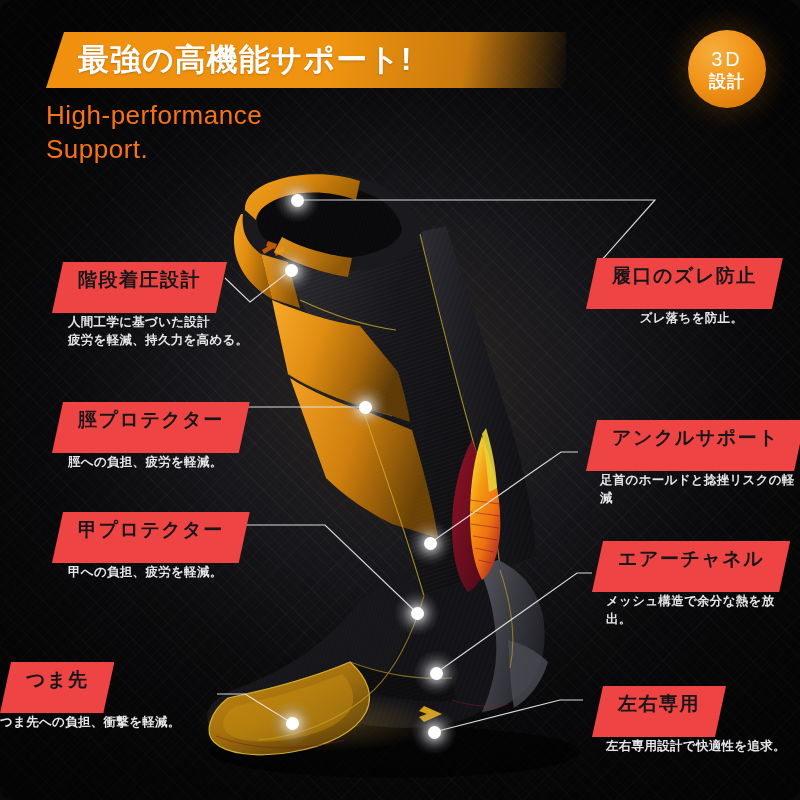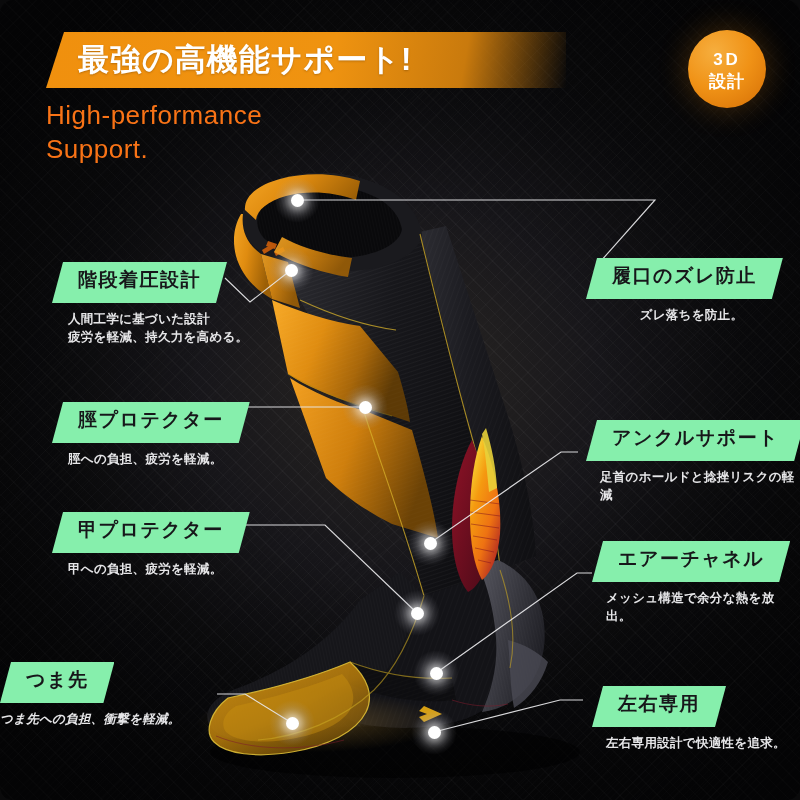--- a/index.html
+++ b/index.html
@@ -52,52 +52,52 @@
     color:#f97316;font-size:26px;line-height:34px;font-weight:400;letter-spacing:.5px;
   }
 
   
   .badge{
     position:absolute;left:688px;top:30px;width:78px;height:78px;border-radius:50%;
     background:radial-gradient(circle at 34% 28%,#f6ae3e 0%,#f09216 48%,#e07d0c 78%,#c96c08 100%);
     box-shadow:0 0 26px 6px rgba(240,146,20,.18);
     display:flex;flex-direction:column;align-items:center;justify-content:center;
   }
-  .badge-main{color:#fff;font-size:17px;font-weight:700;line-height:25px;letter-spacing:3px;}
+  .badge-main{color:#fff;font-size:20px;font-weight:400;line-height:25px;letter-spacing:3px;}
   .badge-sub{color:#fff;font-size:17px;font-weight:700;line-height:19px;letter-spacing:1px;}
 
   
   .product{position:absolute;left:0;top:0;width:800px;height:800px;pointer-events:none;}
 
   
   .links{position:absolute;left:0;top:0;width:800px;height:800px;pointer-events:none;}
   .links path{fill:none;stroke:#e9e9ec;stroke-width:1.15;opacity:.92;}
 
   
   .hotspot{position:absolute;width:46px;height:46px;margin:-23px 0 0 -23px;
     border-radius:50%;
     background:radial-gradient(circle,rgba(215,215,220,.42) 0%,rgba(170,170,178,.22) 42%,rgba(120,120,128,0) 70%);
     display:flex;align-items:center;justify-content:center;}
   .hotspot i{display:block;width:13px;height:13px;border-radius:50%;background:#fff;
     box-shadow:0 0 9px 3px rgba(255,255,255,.55);}
 
   
   .callout{position:absolute;}
   .tag{
-    display:inline-block;background:#86efac;
+    display:inline-block;background:#ef4444;
     -webkit-clip-path:polygon(11px 0,100% 0,calc(100% - 11px) 100%,0 100%);
             clip-path:polygon(11px 0,100% 0,calc(100% - 11px) 100%,0 100%);
-    padding:5px 26px 10px 26px;
+    padding:5px 26px 20px 26px;
   }
   .tag-text{color:#17171a;font-size:19px;font-weight:700;letter-spacing:1.5px;white-space:nowrap;}
-  .desc{color:#e6e6e8;font-size:12.5px;line-height:18px;font-weight:700;letter-spacing:.3px;margin-top:7px;}
+  .desc{color:#e6e6e8;font-size:12.5px;line-height:18px;font-weight:700;letter-spacing:.3px;}
   .callout.right .desc{margin-left:14px;}
   .callout.left-al .desc{margin-left:16px;}
   .callout.ralign{}
-  .callout.ralign .desc{margin-right:6px;font-style:italic;}
+  .callout.ralign .desc{margin-right:6px;}
 </style>
 </head>
 <body>
 
 <div id="root">
 
   <div class="bg-base"></div>
   <div class="bg-hatch"></div>
   <div class="bg-hatch2"></div>
 

